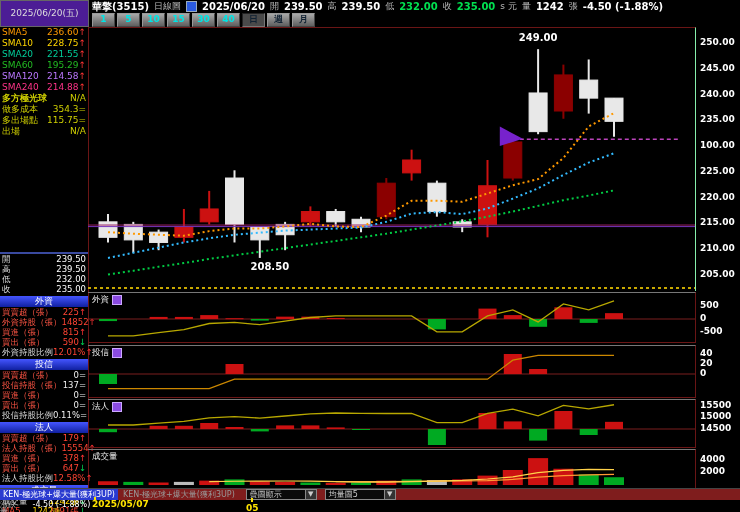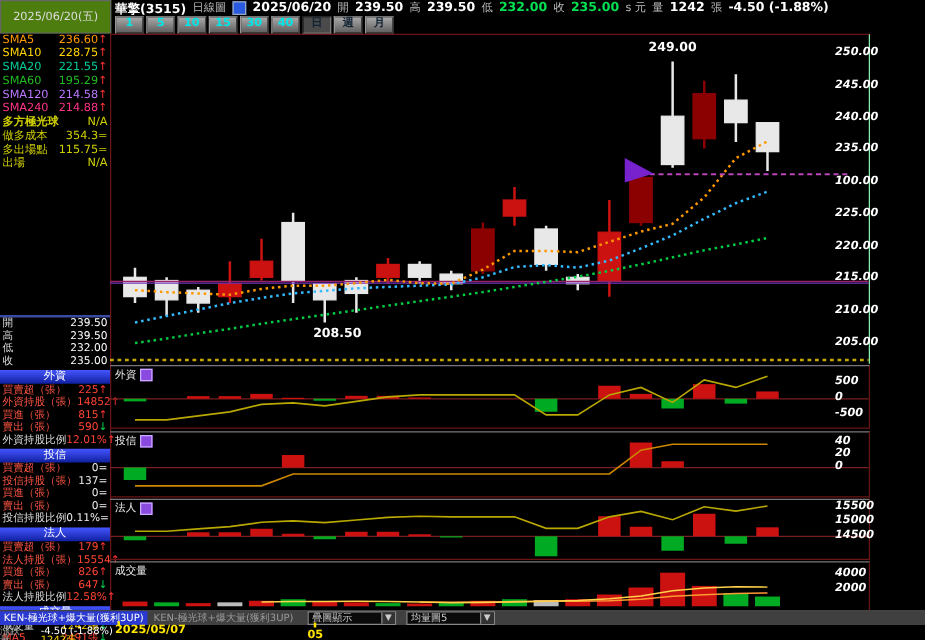--- a/index.html
+++ b/index.html
@@ -1,45 +1,45 @@
 <!DOCTYPE html>
 <html><head>
 <meta charset="utf-8">
 <style>
   html,body{margin:0;padding:0;background:#222;}
   .stage{position:relative;width:740px;height:512px;background:#000;overflow:hidden;
          font-family:"DejaVu Sans",sans-serif;color:#ddd;}
   .abs{position:absolute;}
   
-  .datebox{left:0;top:0;width:87px;height:25px;border:1px solid #666;background:#4d7c0f;
+  .datebox{left:0;top:0;width:87px;height:25px;border:1px solid #666;background:#4c1d95;
            display:flex;align-items:center;justify-content:center;font-size:9px;color:#ddd;}
   .infobar{left:92px;top:0;height:13px;right:0;display:flex;align-items:center;gap:5px;font-size:9px;color:#bbb;white-space:nowrap;}
   .infobar .v{color:#fff;font-weight:bold;font-size:10px;}
   .infobar .vg{color:#00e050;font-weight:bold;font-size:10px;}
   .icon-sq{display:inline-block;width:9px;height:9px;background:#2a5adf;border:1px solid #9ab;}
   .tfbar{left:92px;top:13px;height:13px;display:flex;gap:2px;align-items:center;}
   .tfbtn{width:21px;height:12px;background:linear-gradient(#a8a8a8,#5f5f5f);border:1px outset #999;
          color:#00e5e5;font-size:9px;font-weight:bold;text-align:center;line-height:11px;cursor:pointer;}
   .tfbtn.sel{background:#4a4a4a;border:1px inset #777;color:#222;}
   .tfbtn.cn{color:#123;}
   
   .sidebar{left:0;top:27px;width:88px;height:461px;background:#000;border-right:1px solid #6a1515;font-size:9px;}
   .srow{display:flex;justify-content:space-between;padding:0 2px;line-height:11px;height:11px;white-space:nowrap;}
   .srow2{display:flex;justify-content:space-between;padding:0 2px;line-height:10px;height:10px;font-size:8.5px;white-space:nowrap;}
   .sechead{height:11px;line-height:11px;text-align:center;color:#fff;font-size:9px;
            background:linear-gradient(#4455ff,#1020a0);margin-top:2px;}
   .ohlcbox{border-top:2px solid #3a4aa0;margin-top:0;}
   
   .mainwrap{left:88px;top:27px;width:607px;height:263px;border-top:1px solid #6a1515;border-right:1px solid #86efac;}
   .panelwrap{left:88px;width:607px;border-top:1px solid #777;border-bottom:1px solid #6a1515;border-right:1px solid #6a1515;}
-  .axislabel{position:absolute;left:668px;width:40px;font-size:9px;font-weight:bold;color:#fff;line-height:9px;font-style:italic;}
+  .axislabel{position:absolute;left:700px;width:40px;font-size:9px;font-weight:bold;color:#fff;line-height:9px;}
   .ptitle{position:absolute;font-size:8.5px;color:#eee;display:flex;gap:3px;align-items:center;}
   .legicon{display:inline-block;width:8px;height:8px;background:#8a4ae0;border:1px solid #caf;}
   
-  .bottombar{left:0;top:488px;width:740px;height:11px;background:#404040;display:flex;align-items:stretch;gap:2px;border-top:1px solid #444;}
+  .bottombar{left:0;top:488px;width:740px;height:11px;background:#7f1d1d;display:flex;align-items:stretch;gap:2px;border-top:1px solid #444;}
   .tab1{background:#2a3ad0;color:#fff;font-size:8px;line-height:11px;padding:0 3px;white-space:nowrap;}
   .tab2{color:#999;font-size:8px;line-height:11px;padding:0 3px;white-space:nowrap;}
   .dd{display:flex;align-items:stretch;border:1px solid #888;background:#0a0a0a;margin-left:6px;}
   .dd .txt{font-size:8px;color:#ccc;line-height:9px;padding:0 3px;min-width:52px;}
   .dd .arr{width:10px;background:#333;color:#ccc;font-size:7px;line-height:9px;text-align:center;border-left:1px solid #888;cursor:pointer;}
   .statusrow{position:absolute;left:0;font-size:8px;color:#ddd;white-space:nowrap;}
   .ylab{position:absolute;color:#ffe400;font-size:9px;font-weight:bold;}
   .ytick{position:absolute;width:2px;background:#ffe400;}
 </style>
 </head>
@@ -187,21 +187,21 @@
       <div class="srow2">
         <span style="color: rgb(255, 85, 68);">買賣超（張）</span>
         <span><span style="color:#ff4433">179</span><span style="color:#ff3333">↑</span></span>
       </div>
       <div class="srow2">
         <span style="color: rgb(255, 85, 68);">法人持股（張）</span>
         <span><span style="color:#ff4433">15554</span><span style="color:#ff3333">↑</span></span>
       </div>
       <div class="srow2">
         <span style="color: rgb(255, 85, 68);">買進（張）</span>
-        <span><span style="color:#ff4433">826</span><span style="color:#ff3333">↑</span></span>
+        <span><span style="color:#ff4433">378</span><span style="color:#ff3333">↑</span></span>
       </div>
       <div class="srow2">
         <span style="color: rgb(255, 85, 68);">賣出（張）</span>
         <span><span style="color:#ff4433">647</span><span style="color:#00dd55">↓</span></span>
       </div>
       <div class="srow2">
         <span style="color: rgb(221, 221, 221);">法人持股比例</span>
         <span><span style="color:#ff4433">12.58%</span><span style="color:#ff3333">↑</span></span>
       </div>
       <div class="sechead">成交量</div>

